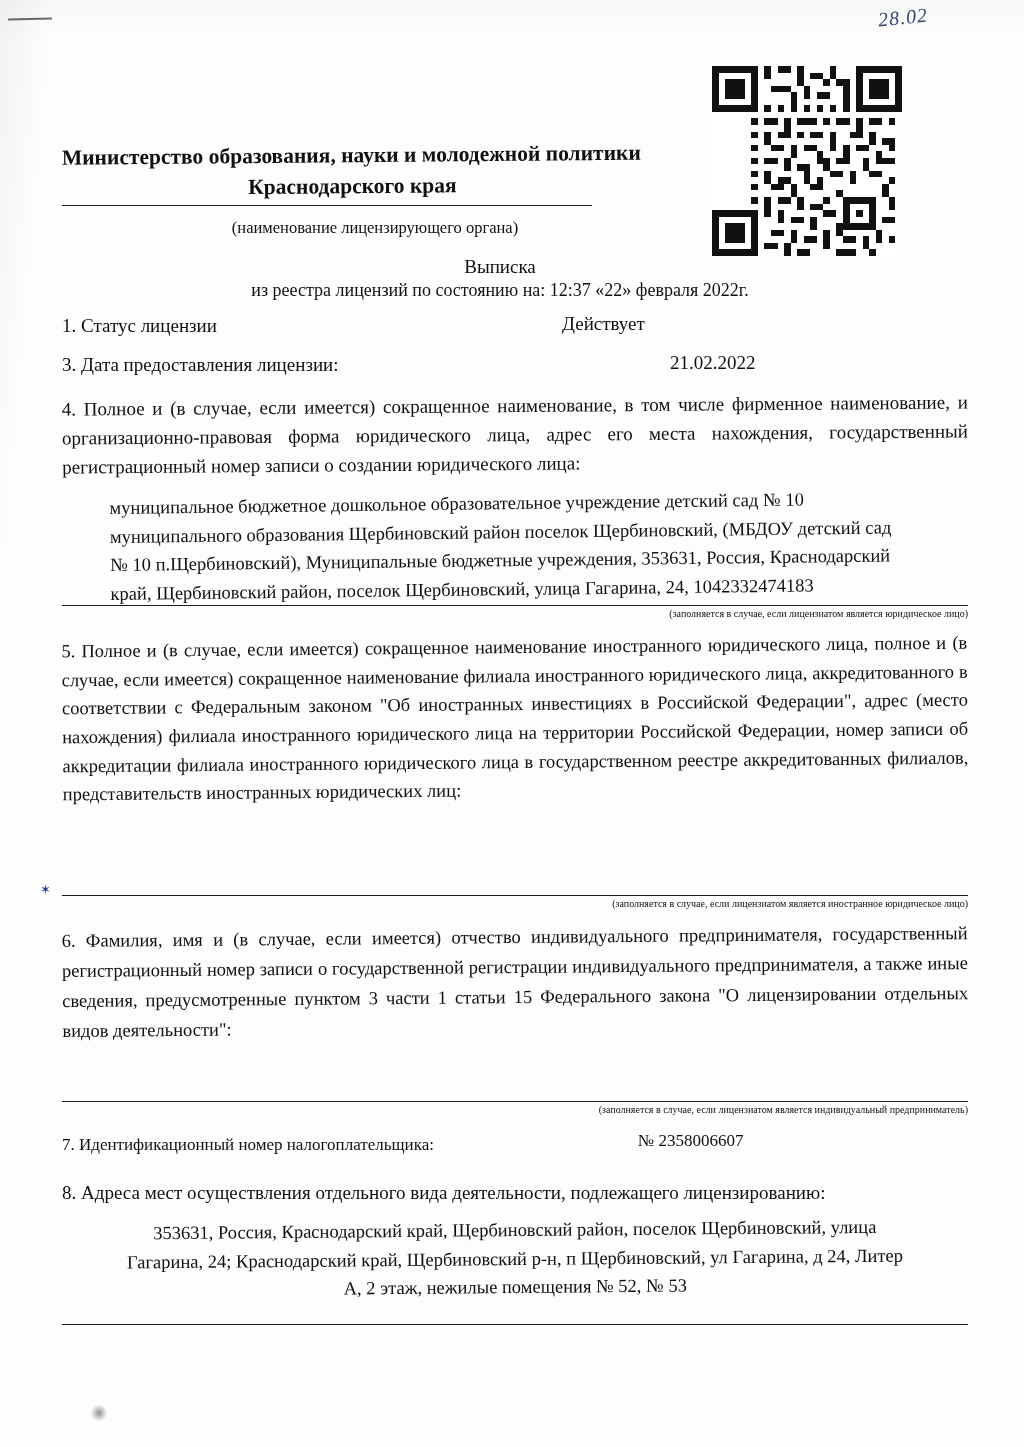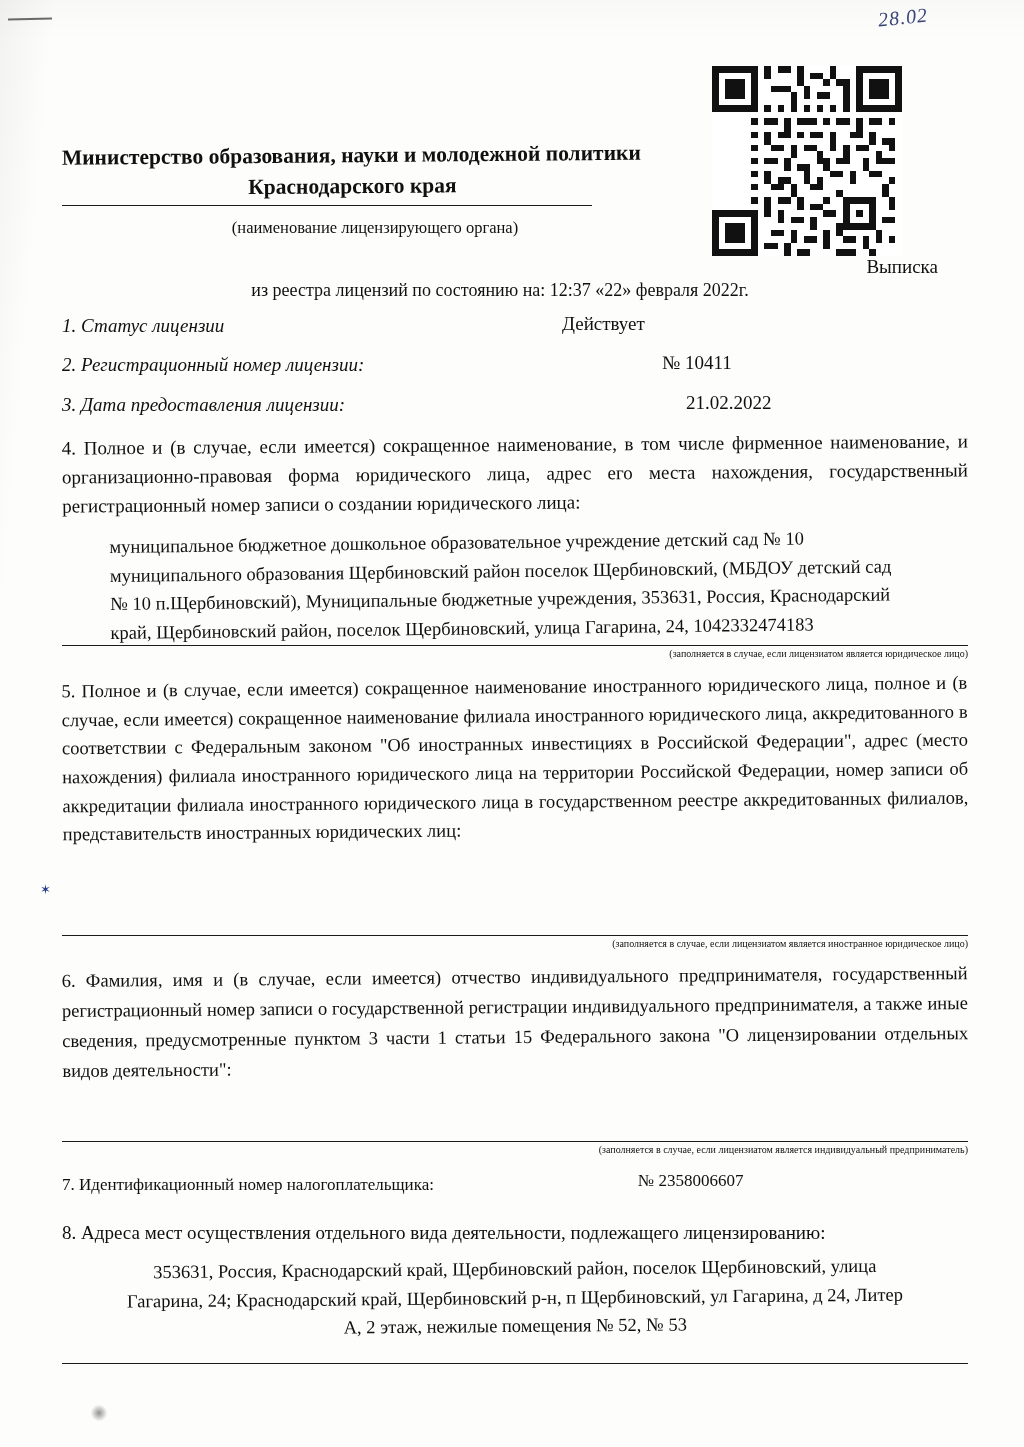--- a/index.html
+++ b/index.html
@@ -88,37 +88,37 @@
     font-size: 16.5px;
     text-align: center;
     margin-top: 12px;
   }
   .caption.left-pad { padding-right: 280px; }
 
   .blk { margin-top: 18px; }
 
   .title-vypiska {
     font-size: 19px;
-    text-align: right;
+    text-align: center;
     padding-right: 30px;
   }
   .subtitle-reg {
     font-size: 18px;
     text-align: center;
     padding-right: 30px;
     margin-top: 2px;
   }
 
   .row {
     position: relative;
     font-size: 19px;
     line-height: 1.55;
     margin-top: 10px;
   }
-  .row .label { display: inline-block; font-style: italic; }
+  .row .label { display: inline-block; }
   .row .value {
     position: absolute;
     font-size: 19px;
   }
 
   .item-text {
     font-size: 19px;
     line-height: 1.52;
     text-align: justify;
     margin-top: 12px;
@@ -339,28 +339,24 @@
     <div class="blk"></div>
 
     <div class="title-vypiska">Выписка</div>
     <div class="subtitle-reg">из реестра лицензий по состоянию на: 12:37 «22» февраля 2022г.</div>
 
     <div class="row">
       <span class="label">1. Статус лицензии</span>
       <span class="value" style="left:500px; top:-2px;">Действует</span>
     </div>
 
-    <div class="row">
-      <span class="label">2. Регистрационный номер лицензии:</span>
-      <span class="value" style="left:600px; top:-2px;">№ 10411</span>
-    </div>
 
     <div class="row">
       <span class="label">3. Дата предоставления лицензии:</span>
-      <span class="value" style="left:624px; top:-2px;text-align:right;">21.02.2022</span>
+      <span class="value" style="left:608px; top:-2px;text-align:right;">21.02.2022</span>
     </div>
 
     <div class="item-text tilt">4. Полное и (в случае, если имеется) сокращенное наименование, в том числе фирменное наименование, и организационно-правовая форма юридического лица, адрес его места нахождения, государственный регистрационный номер записи о создании юридического лица:</div>
 
     <div class="body-block" style="margin-top:10px;">
       <div>муниципальное бюджетное дошкольное образовательное учреждение детский сад № 10</div>
       <div>муниципального образования Щербиновский район поселок Щербиновский, (МБДОУ детский сад</div>
       <div>№ 10 п.Щербиновский), Муниципальные бюджетные учреждения, 353631, Россия, Краснодарский</div>
       <div class="lastline">край, Щербиновский район, поселок Щербиновский, улица Гагарина, 24, 1042332474183</div>
     </div>

